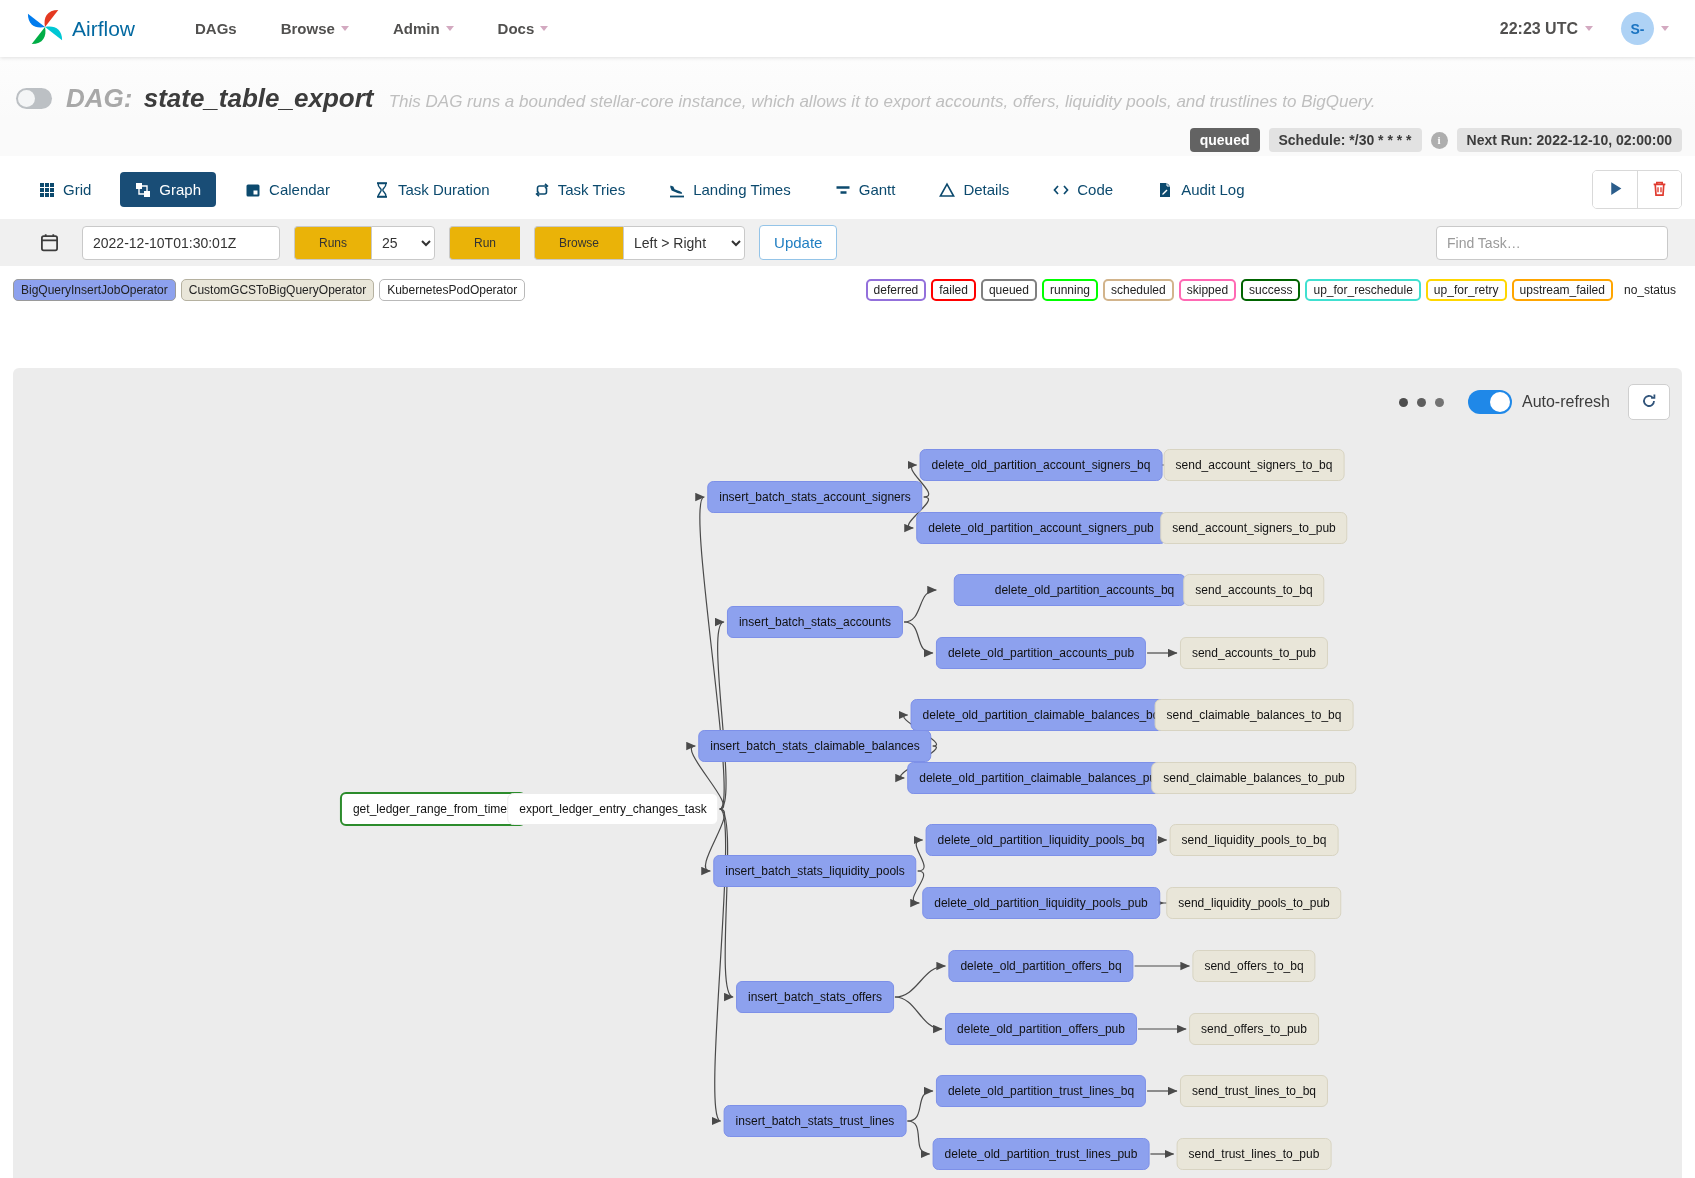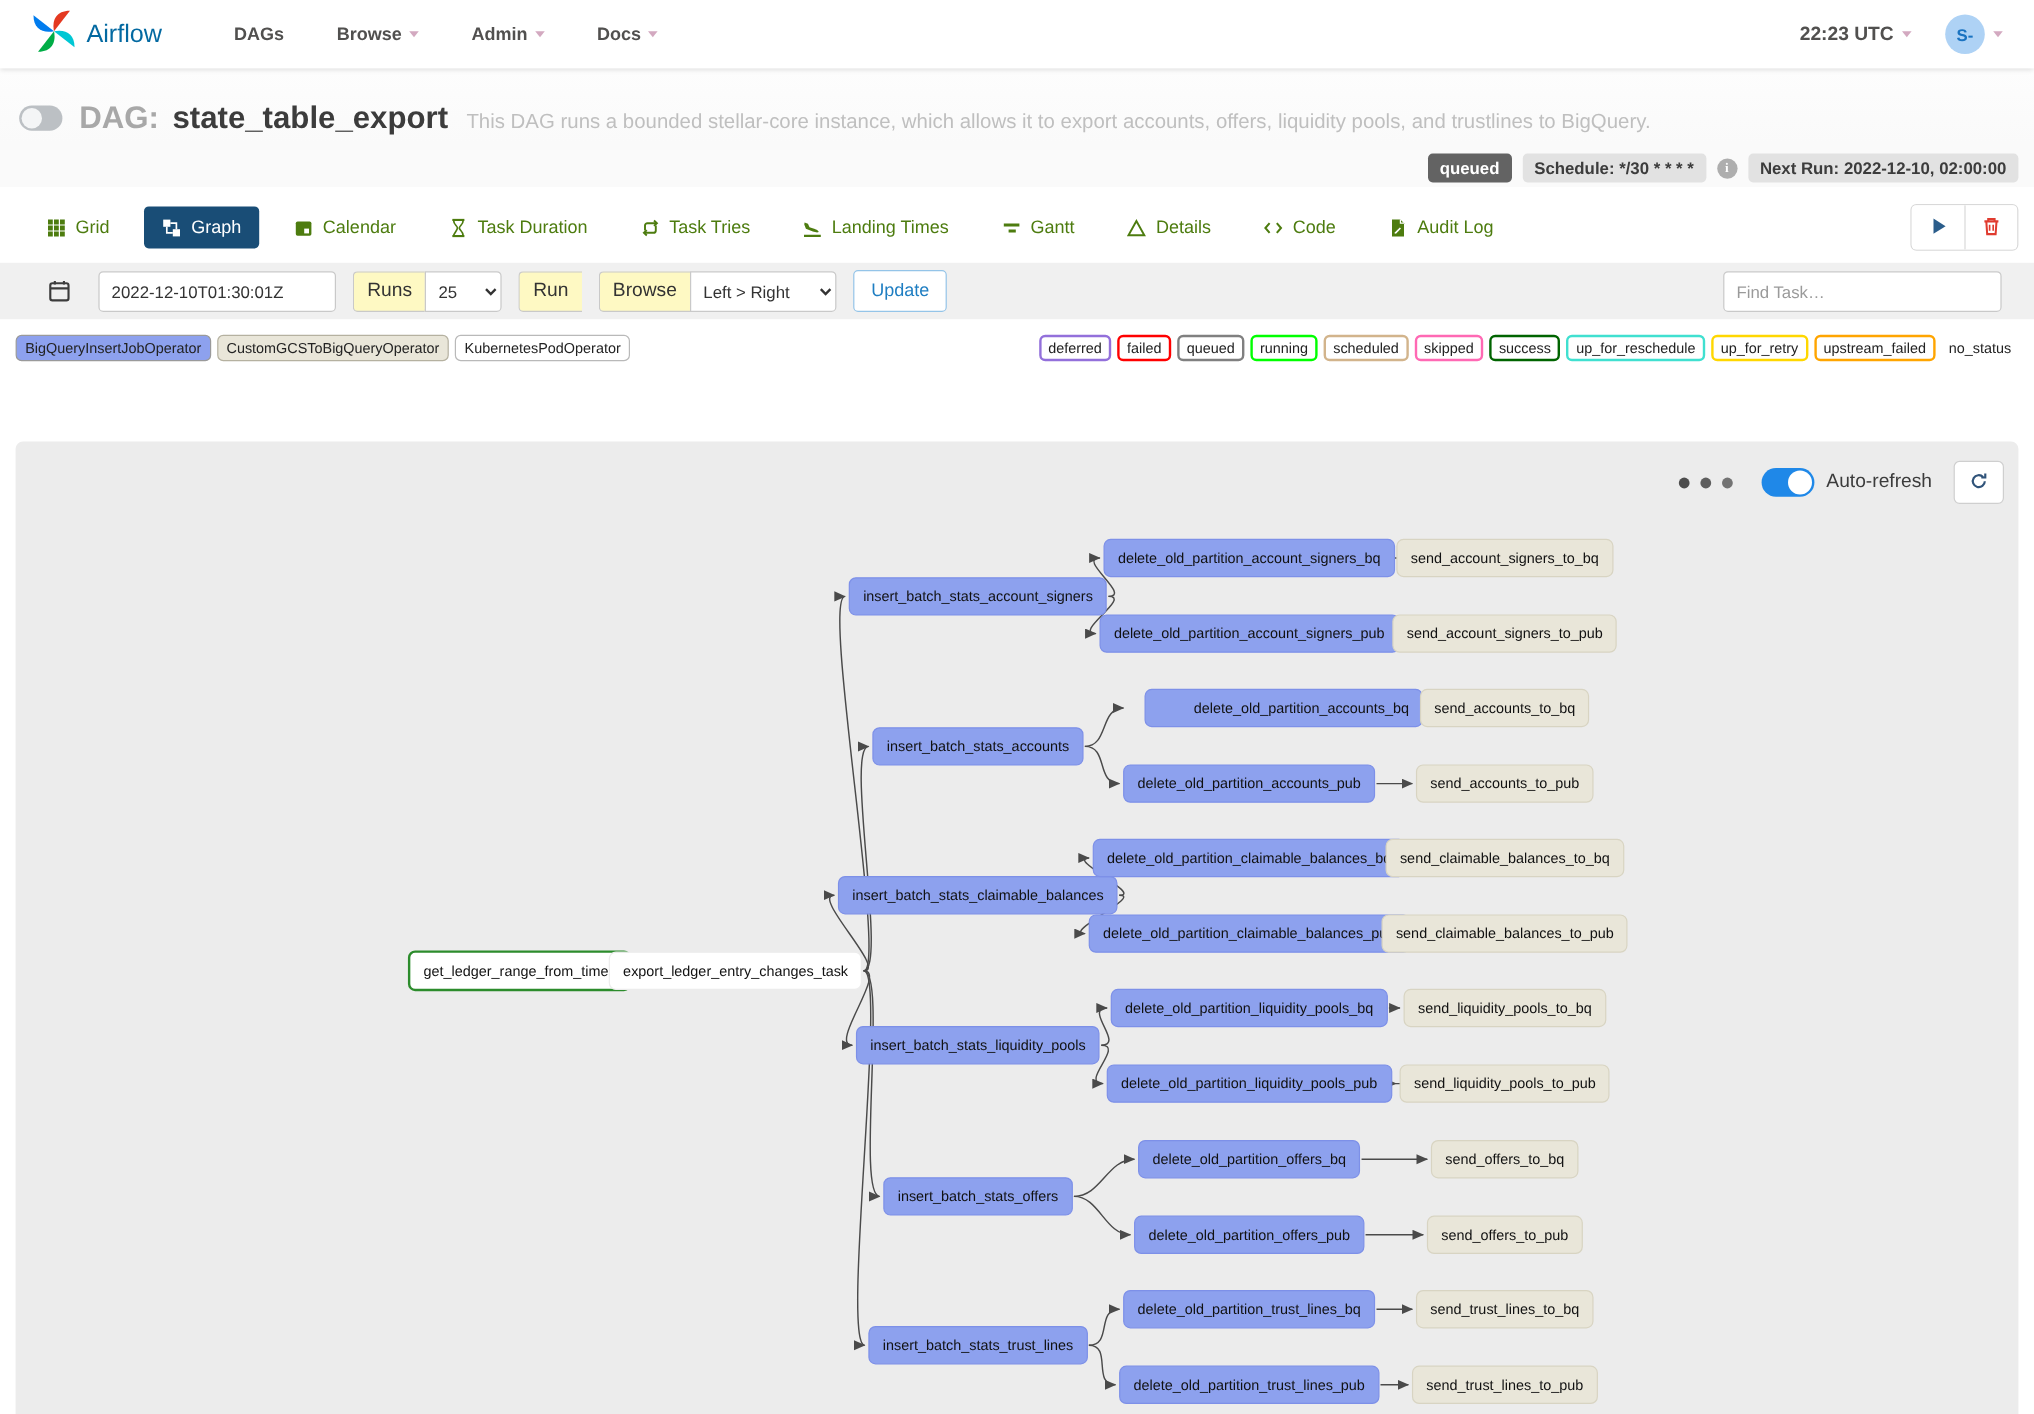--- a/index.html
+++ b/index.html
@@ -22,54 +22,54 @@
   .avatar { width:33px; height:33px; border-radius:50%; background:#aed2f5; color:#1a73c1;
     font-weight:bold; font-size:14px; display:flex; align-items:center; justify-content:center; }
 
   
   .dag-header { display:flex; align-items:center; gap:14px; padding:26px 26px 6px 16px;
     background:linear-gradient(#fdfdfd,#fafafa); }
   .pill-toggle { width:36px; height:21px; border-radius:11px; background:#bcc0c4; position:relative;
     flex:0 0 auto; cursor:pointer; }
   .pill-toggle .knob { position:absolute; left:2px; top:2px; width:17px; height:17px; border-radius:50%;
     background:#f4f5f6; }
-  .dag-title { font-size:26px; font-weight:normal; white-space:nowrap; overflow:hidden; }
+  .dag-title { font-size:26px; font-weight:normal; white-space:nowrap; overflow:hidden;font-style:italic; }
   .dag-prefix { color:#a8a8a8; font-weight:bold; }
   .dag-name { color:#3c3c3c; font-weight:bold; margin-left:4px; }
   .dag-desc { color:#bfbfbf; font-size:17px; font-weight:normal; margin-left:8px; }
 
   
   .badge-row { display:flex; justify-content:flex-end; align-items:center; gap:9px; padding:8px 13px 4px 0;
     background:#fafafa; }
   .badge { border-radius:4px; padding:4px 10px; font-size:14px; font-weight:bold; white-space:nowrap; }
   .badge.dark { background:#636363; color:#fff; }
   .badge.gray { background:#e2e2e2; color:#3c3c3c; }
   .info-dot { width:17px; height:17px; border-radius:50%; background:#aeaeae; color:#fff; font-size:11px;
     font-weight:bold; display:flex; align-items:center; justify-content:center; font-family:"Liberation Serif",serif; }
 
   
   .tab-bar { display:flex; align-items:center; padding:14px 13px 10px 24px; background:#fff; }
   .tabs { display:flex; align-items:center; gap:14px; }
   .tab { display:flex; align-items:center; gap:8px; padding:9px 15px; border-radius:4px; font-size:15px;
-    color:#4d7c0f; background:transparent; border:none; cursor:pointer; font-weight:500;
+    color:#0c4a6e; background:transparent; border:none; cursor:pointer; font-weight:500;
     font-family:"Liberation Sans",sans-serif; }
   .tab .ticon { width:16px; height:16px; display:inline-flex; }
   .tab .ticon svg { width:16px; height:16px; }
   .tab.active { background:#194d76; color:#fff; }
   .action-group { margin-left:auto; display:flex; border:1px solid #d9d9d9; border-radius:5px; overflow:hidden; background:#fff; }
   .action-btn { width:44px; height:37px; background:#fff; border:none; cursor:pointer;
     display:flex; align-items:center; justify-content:center; }
   .action-btn + .action-btn { border-left:1px solid #d9d9d9; }
   .action-btn svg { width:17px; height:17px; }
 
   
   .filter-bar { display:flex; align-items:center; height:47px; background:#f0f0f0; padding:0 27px 0 40px; gap:14px; }
   .fgroup { display:flex; align-items:stretch; height:34px; }
-  .fg-label { display:flex; align-items:center; padding:0 11px; background:#fef9c3; border:1px solid #c9c9c9;
-    border-right:none; border-radius:4px 0 0 4px; font-size:16px; color:#333; }
+  .fg-label { display:flex; align-items:center; padding:0 24px; background:#eab308; border:1px solid #c9c9c9;
+    border-right:none; border-radius:4px 0 0 4px; font-size:12px; color:#333; }
   input.text { border:1px solid #c9c9c9; border-radius:4px; height:34px; padding:0 10px; font-size:14px;
     color:#333; background:#fff; font-family:"Liberation Sans",sans-serif; }
   select { height:34px; border:1px solid #c9c9c9; background:#fff; font-size:14px; color:#333;
     border-radius:0 4px 4px 0; padding:0 6px; font-family:"Liberation Sans",sans-serif; }
   .cal-icon { display:inline-flex; margin-right:9px; }
   .cal-icon svg { width:19px; height:19px; }
   .update-btn { height:35px; padding:0 14px; background:#fff; color:#1f7ec2; border:1px solid #94c4e8;
     border-radius:4px; font-size:15px; cursor:pointer; font-family:"Liberation Sans",sans-serif; }
   .find-task { margin-left:auto; width:232px; }
   .find-task::placeholder { color:#9a9a9a; }

